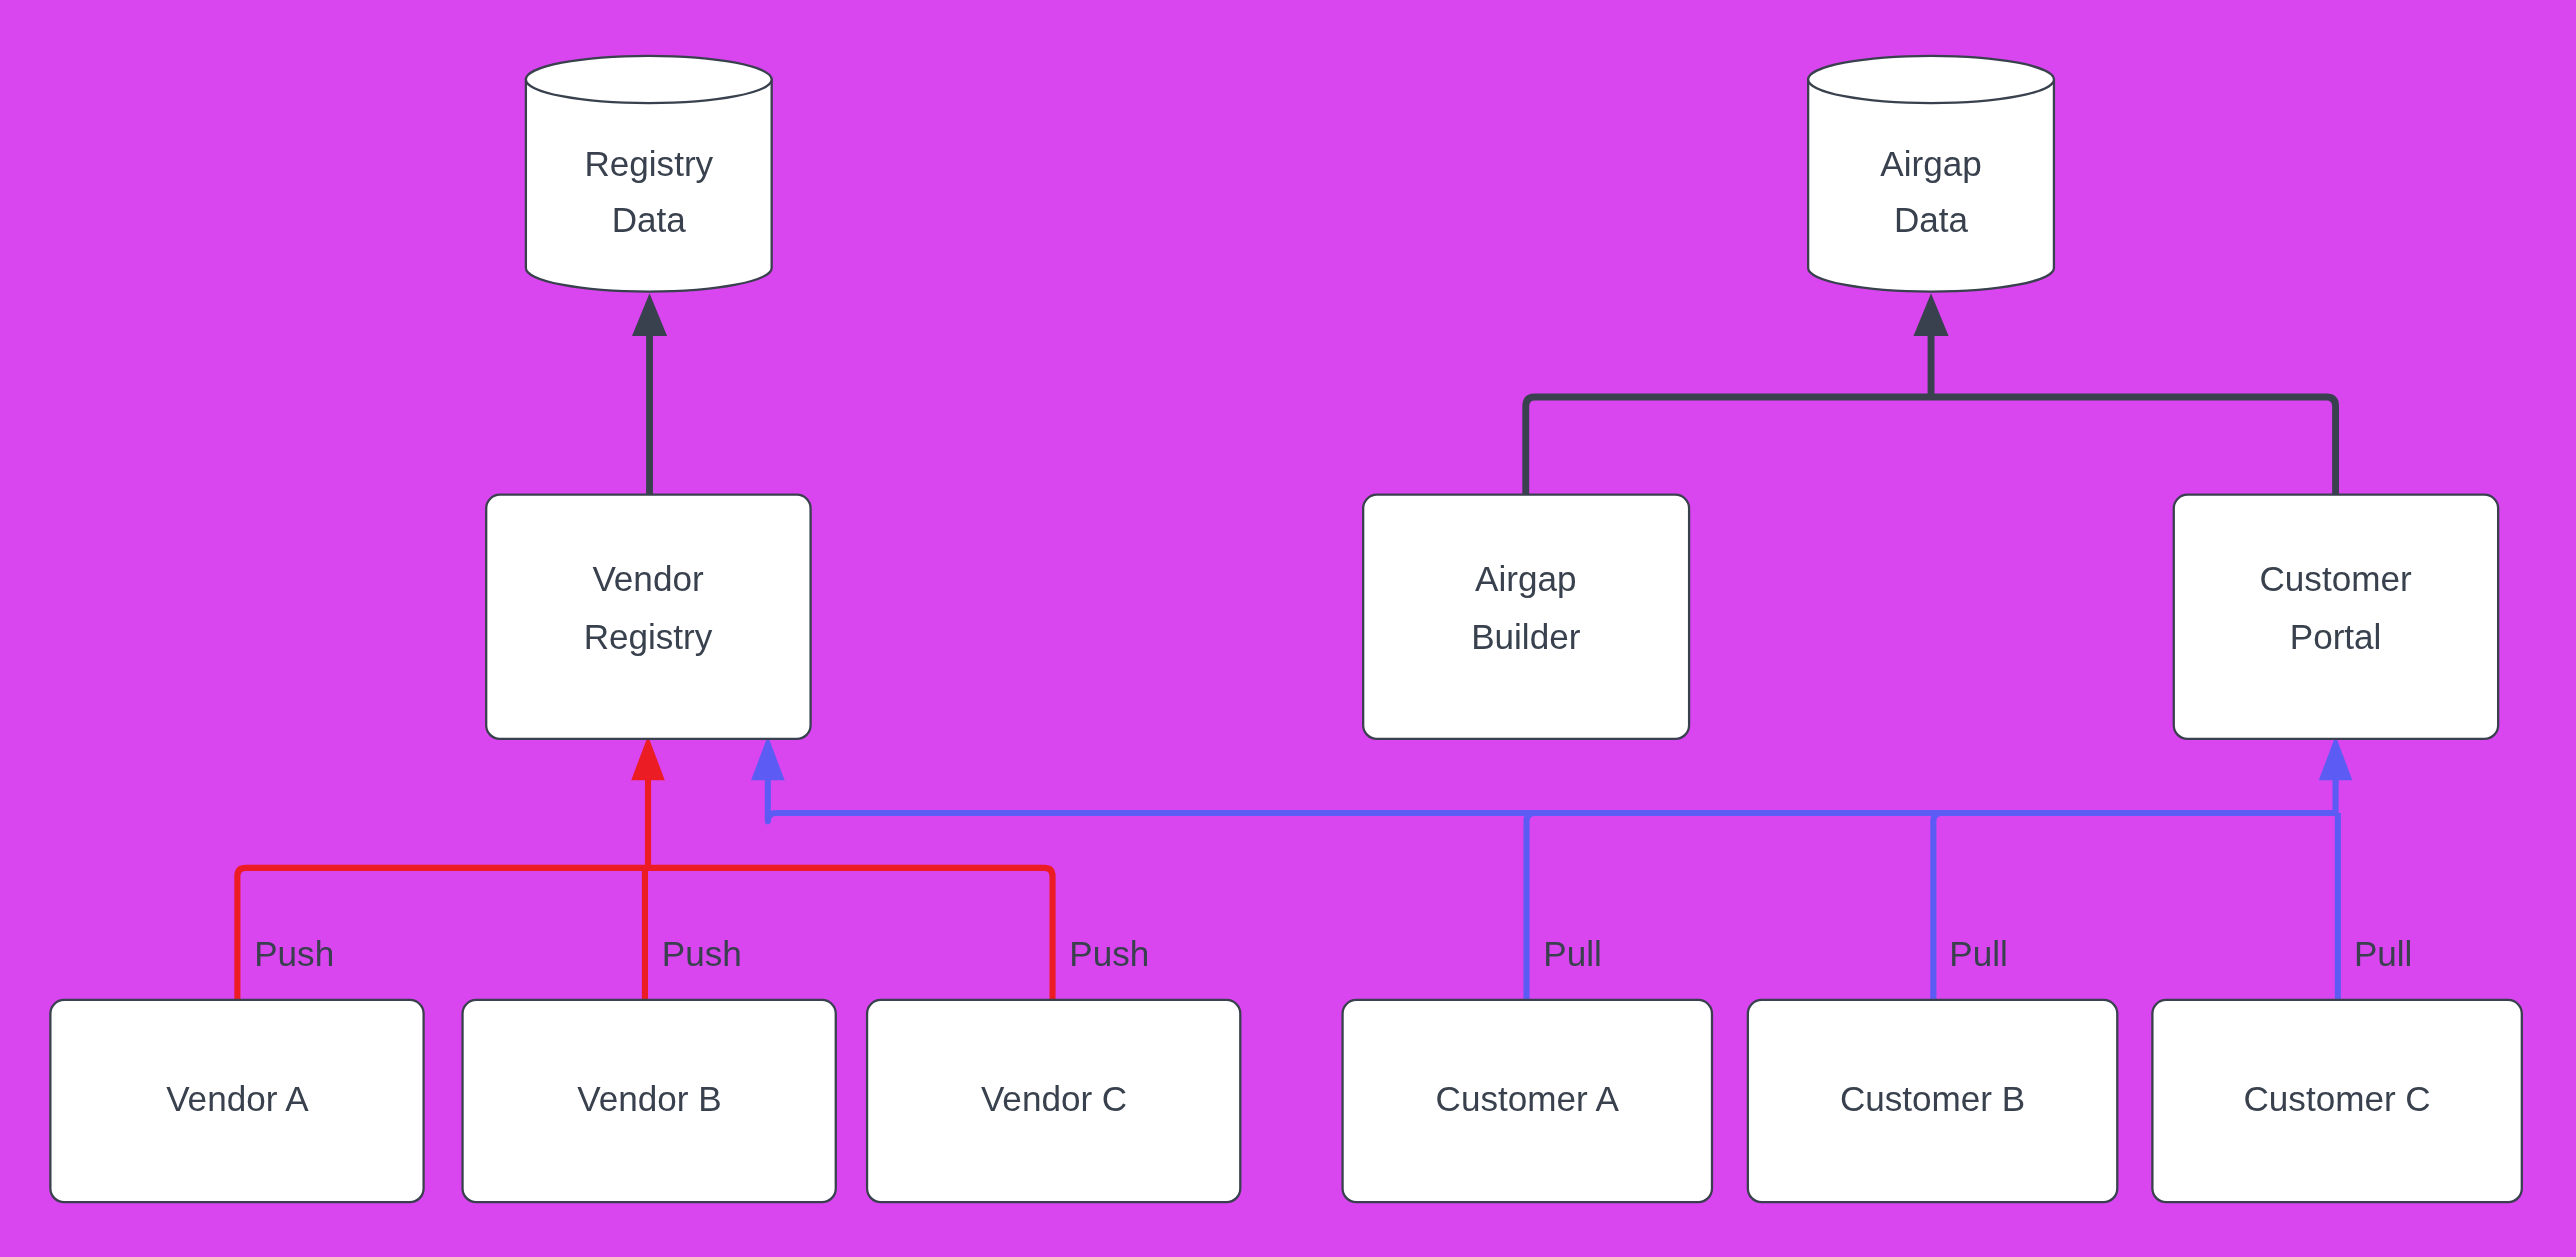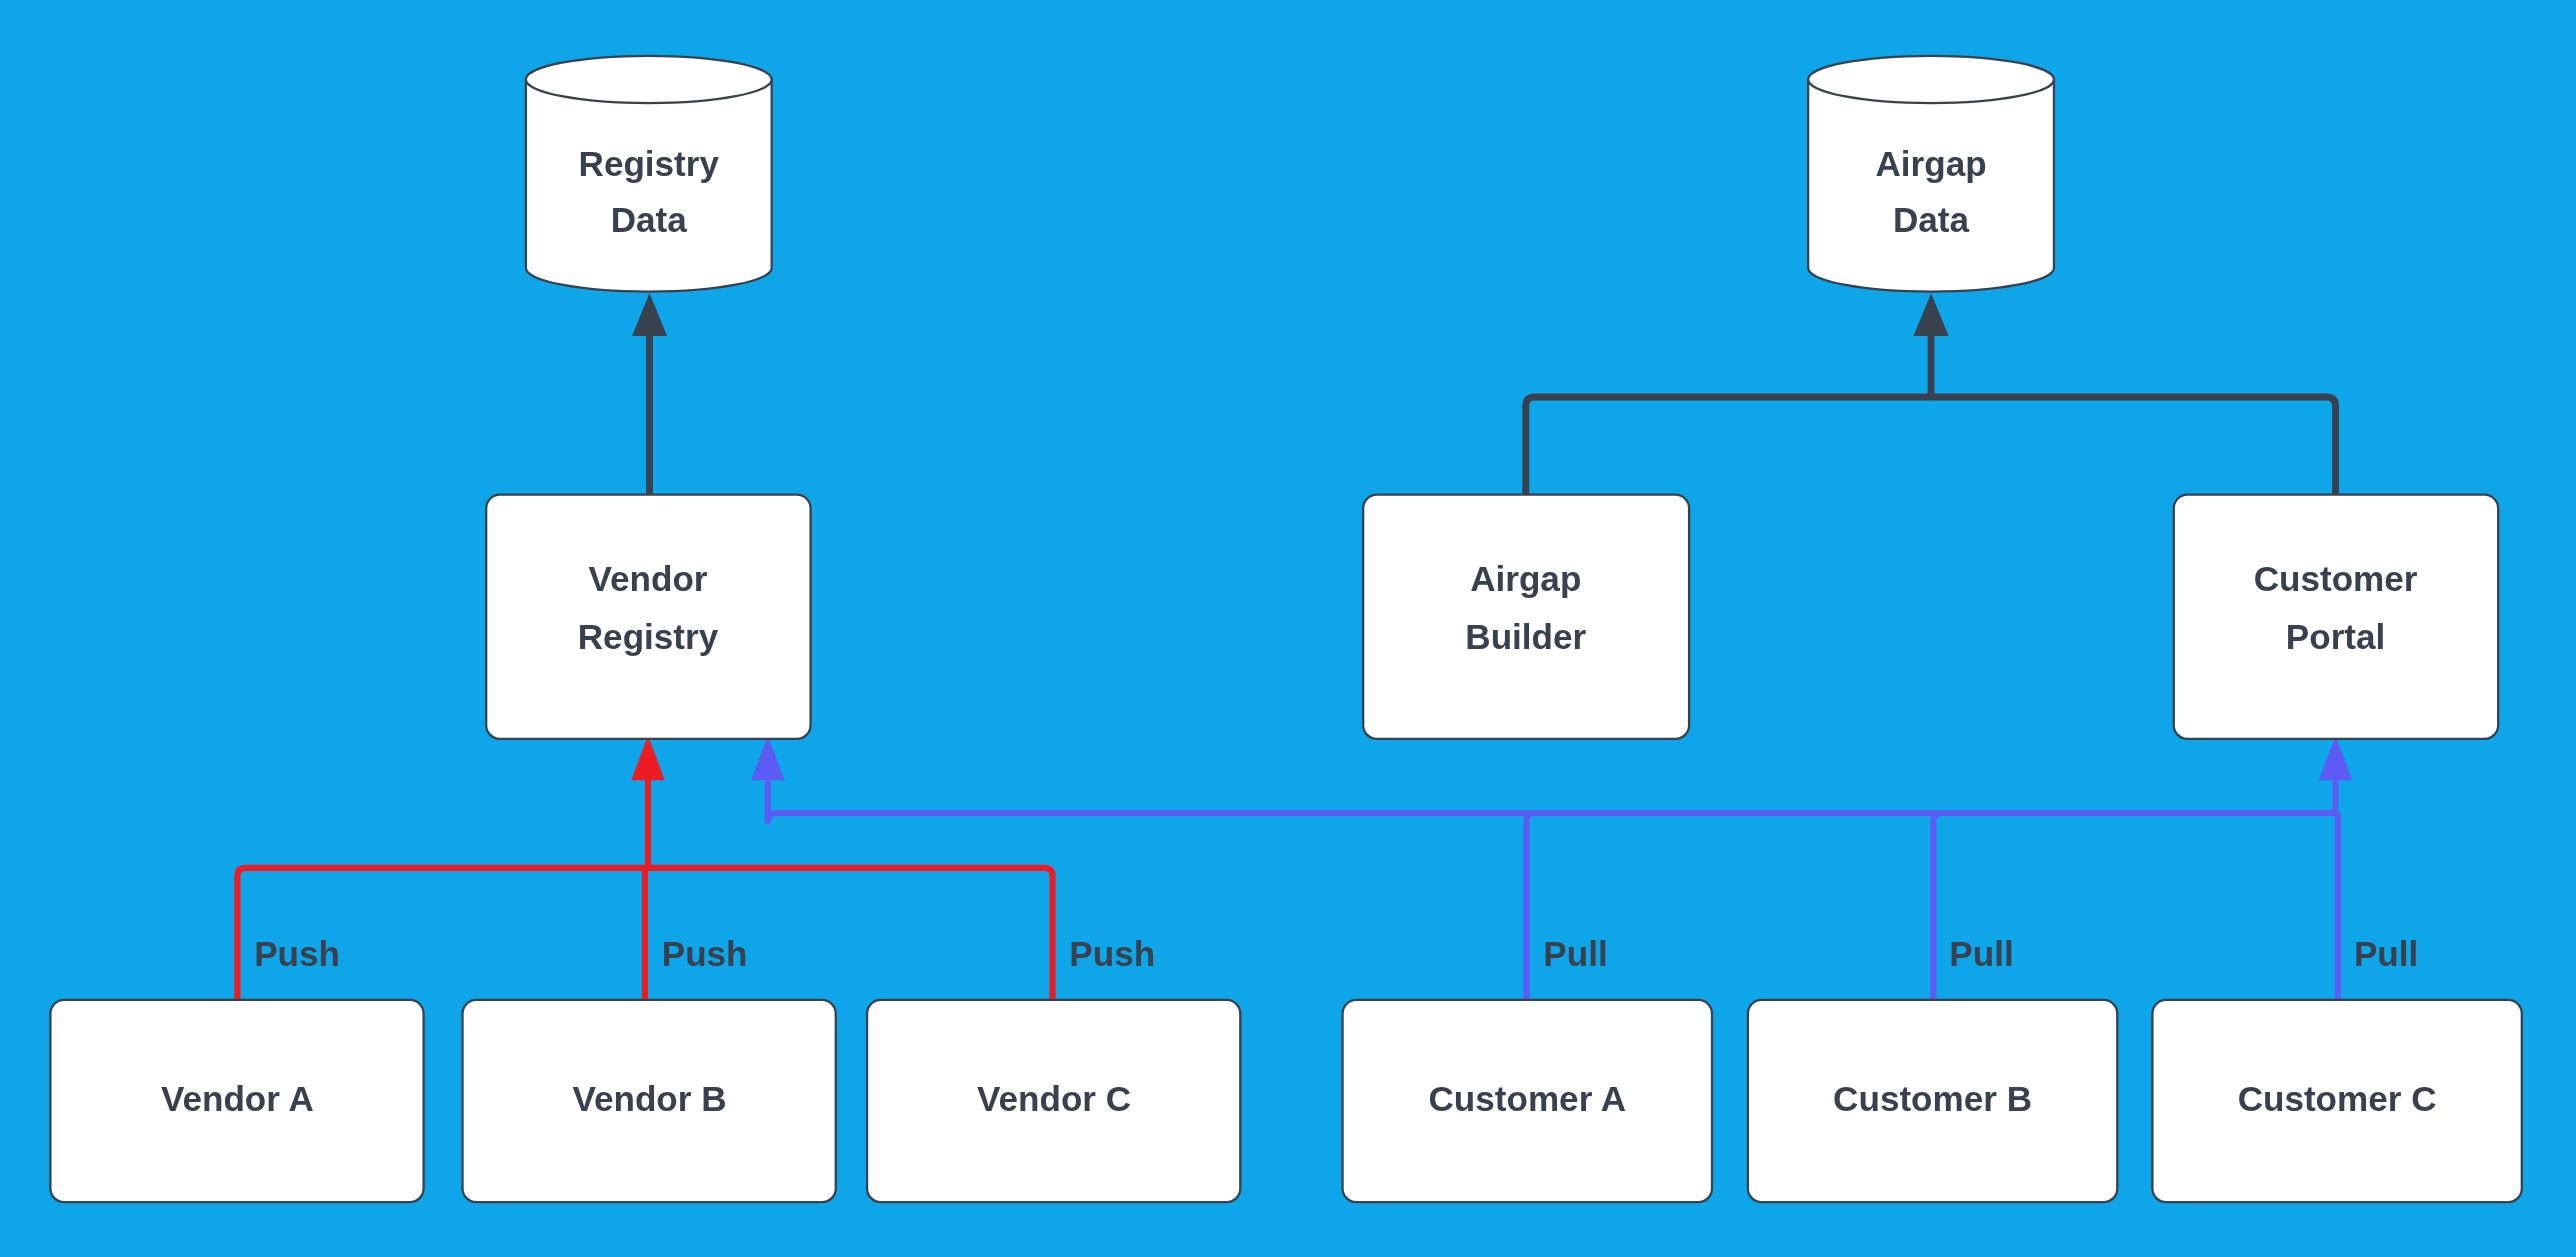--- a/index.html
+++ b/index.html
@@ -8,23 +8,22 @@
     padding: 0;
     background: #ffffff;
   }
   body {
     font-family: "Liberation Sans", sans-serif;
   }
   #stage {
     position: relative;
     width: 2576px;
     height: 1258px;
-    background: #0ea5e9;
+    background: #d946ef;
     overflow: hidden;
-    font-weight: bold;
   }
   #diagram-svg {
     position: absolute;
     top: 0;
     left: 0;
     width: 2576px;
     height: 1258px;
     display: block;
   }
   .node-label {

